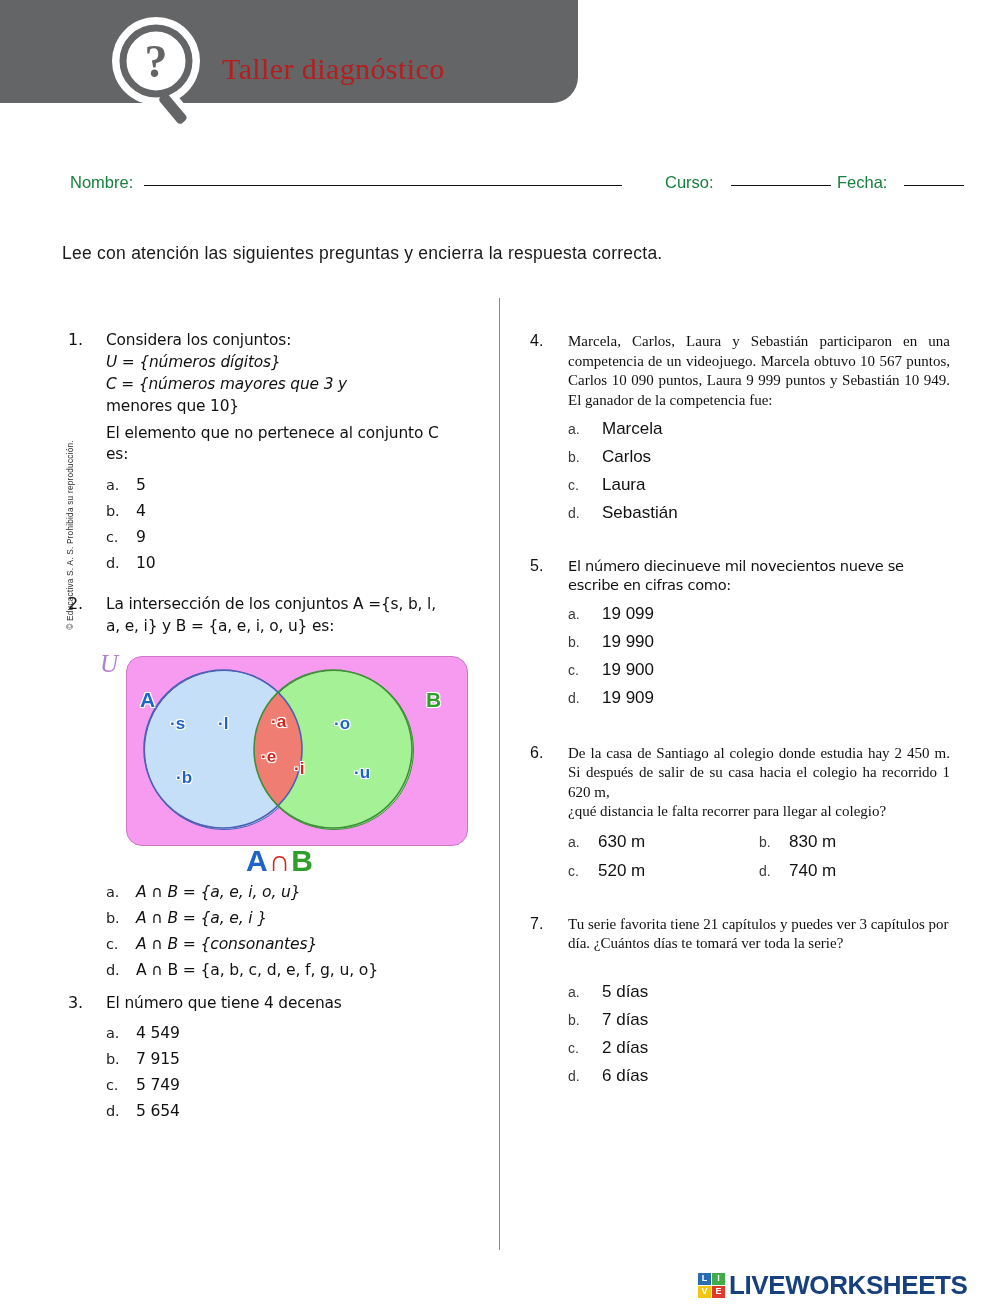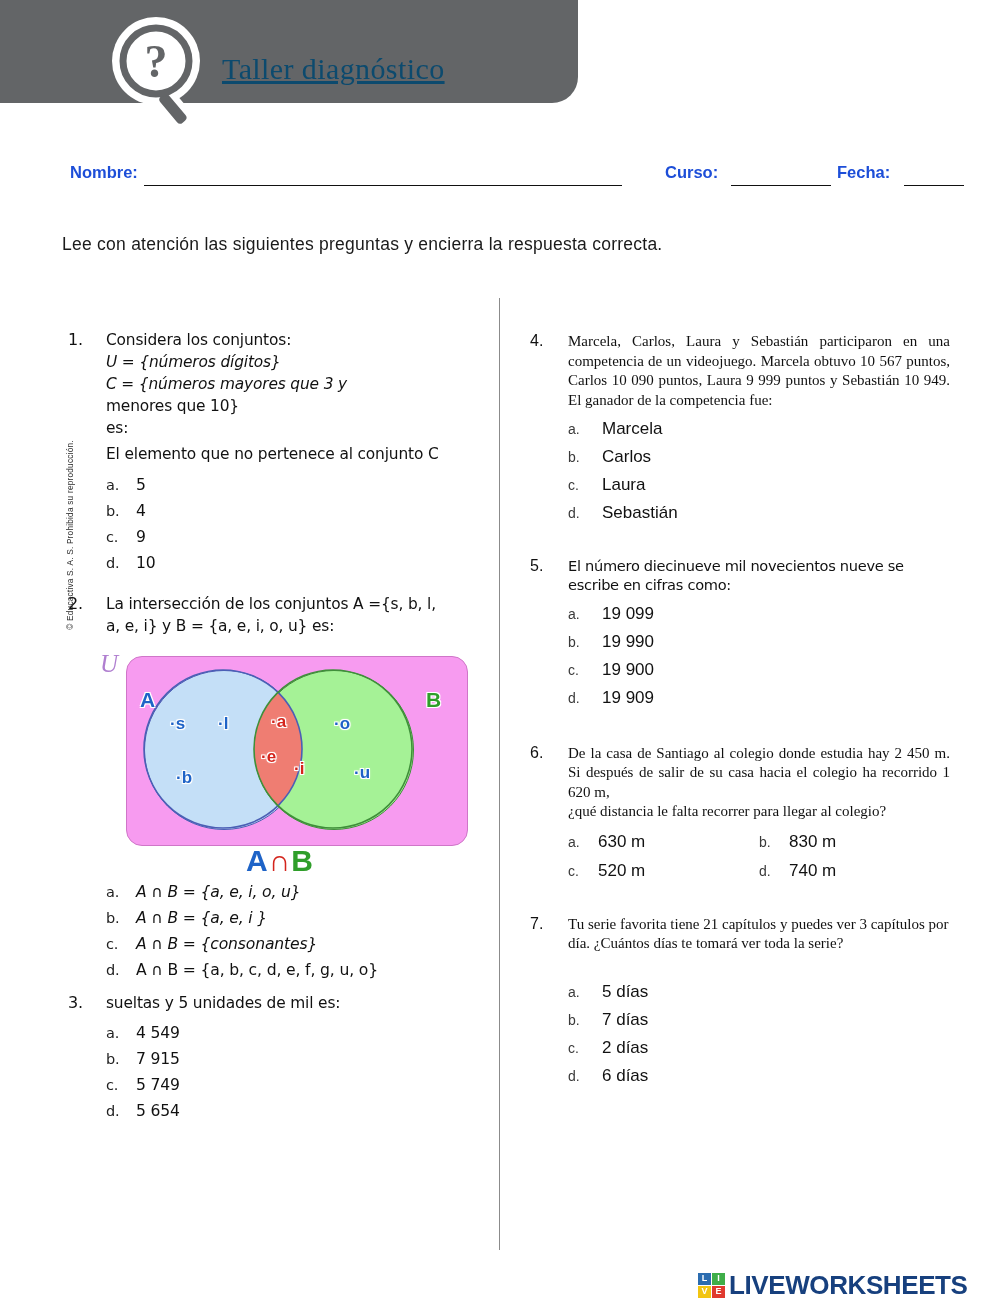--- a/index.html
+++ b/index.html
@@ -32,59 +32,58 @@
     top: 14px;
     width: 118px;
     height: 112px;
   }
   .header-title {
     position: absolute;
     left: 222px;
     top: 52px;
     font-family: "Liberation Serif", serif;
     font-size: 30px;
-    color: #0c4a6e;
+    color: #b91c1c;
     letter-spacing: 0.4px;
     white-space: nowrap;
-    text-decoration: underline;
   }
 
   
   .idline {
     position: absolute;
     left: 70px;
     top: 163px;
     width: 825px;
     height: 26px;
   }
   .idline .lbl {
     position: absolute;
     font-size: 16.5px;
-    font-weight: bold;
-    color: #1d4ed8;
+    font-weight: normal;
+    color: #15803d;
     white-space: nowrap;
-    top: 0;
+    top: 10px;
   }
   .idline .rule {
     position: absolute;
     border-bottom: 1.6px solid #111;
     top: 22px;
   }
   .lbl-nombre { left: 0; }
   .rule-nombre { left: 74px; width: 478px; }
   .lbl-curso  { left: 595px; }
   .rule-curso { left: 661px; width: 100px; }
   .lbl-fecha  { left: 767px; }
   .rule-fecha { left: 834px; width: 60px; }
 
   
   .instruction {
     position: absolute;
     left: 62px;
-    top: 234px;
+    top: 243px;
     font-size: 17.5px;
     color: #1a1a1a;
     white-space: nowrap;
     letter-spacing: 0.25px;
   }
 
   
   .col-divider {
     position: absolute;
     left: 499px;
@@ -360,22 +359,22 @@
 <div class="col-left">
 
   <div class="q" style="margin-bottom:22px;">
     <div class="q-num">1.</div>
     <div class="q-body">
       <div class="q-stem">
         <div>Considera los conjuntos:</div>
         <div class="mi">U = {números dígitos}</div>
         <div class="mi">C = {números mayores que 3 y</div>
         <div>menores que 10}</div>
+        <div style="margin-top:5px;">El elemento que no pertenece al conjunto C</div>
         <div>es:</div>
-        <div style="margin-top:5px;">El elemento que no pertenece al conjunto C</div>
       </div>
       <div class="opts" style="margin-top:10px;">
         <div class="opt">
           <span class="opt-letter">a.</span>
           <span class="opt-text">5</span>
         </div>
         <div class="opt">
           <span class="opt-letter">b.</span>
           <span class="opt-text">4</span>
         </div>
@@ -454,21 +453,21 @@
           <span class="opt-text">A ∩ B = {a, b, c, d, e, f, g, u, o}</span>
         </div>
       </div>
     </div>
   </div>
 
   <div class="q">
     <div class="q-num">3.</div>
     <div class="q-body">
       <div class="q-stem">
-        <div>sueltas y 5 unidades de mil es:</div>
+        <div>El número que tiene 4 decenas</div>
       </div>
       <div class="opts" style="margin-top:9px;">
         <div class="opt">
           <span class="opt-letter">a.</span>
           <span class="opt-text">4 549</span>
         </div>
         <div class="opt">
           <span class="opt-letter">b.</span>
           <span class="opt-text">7 915</span>
         </div>

